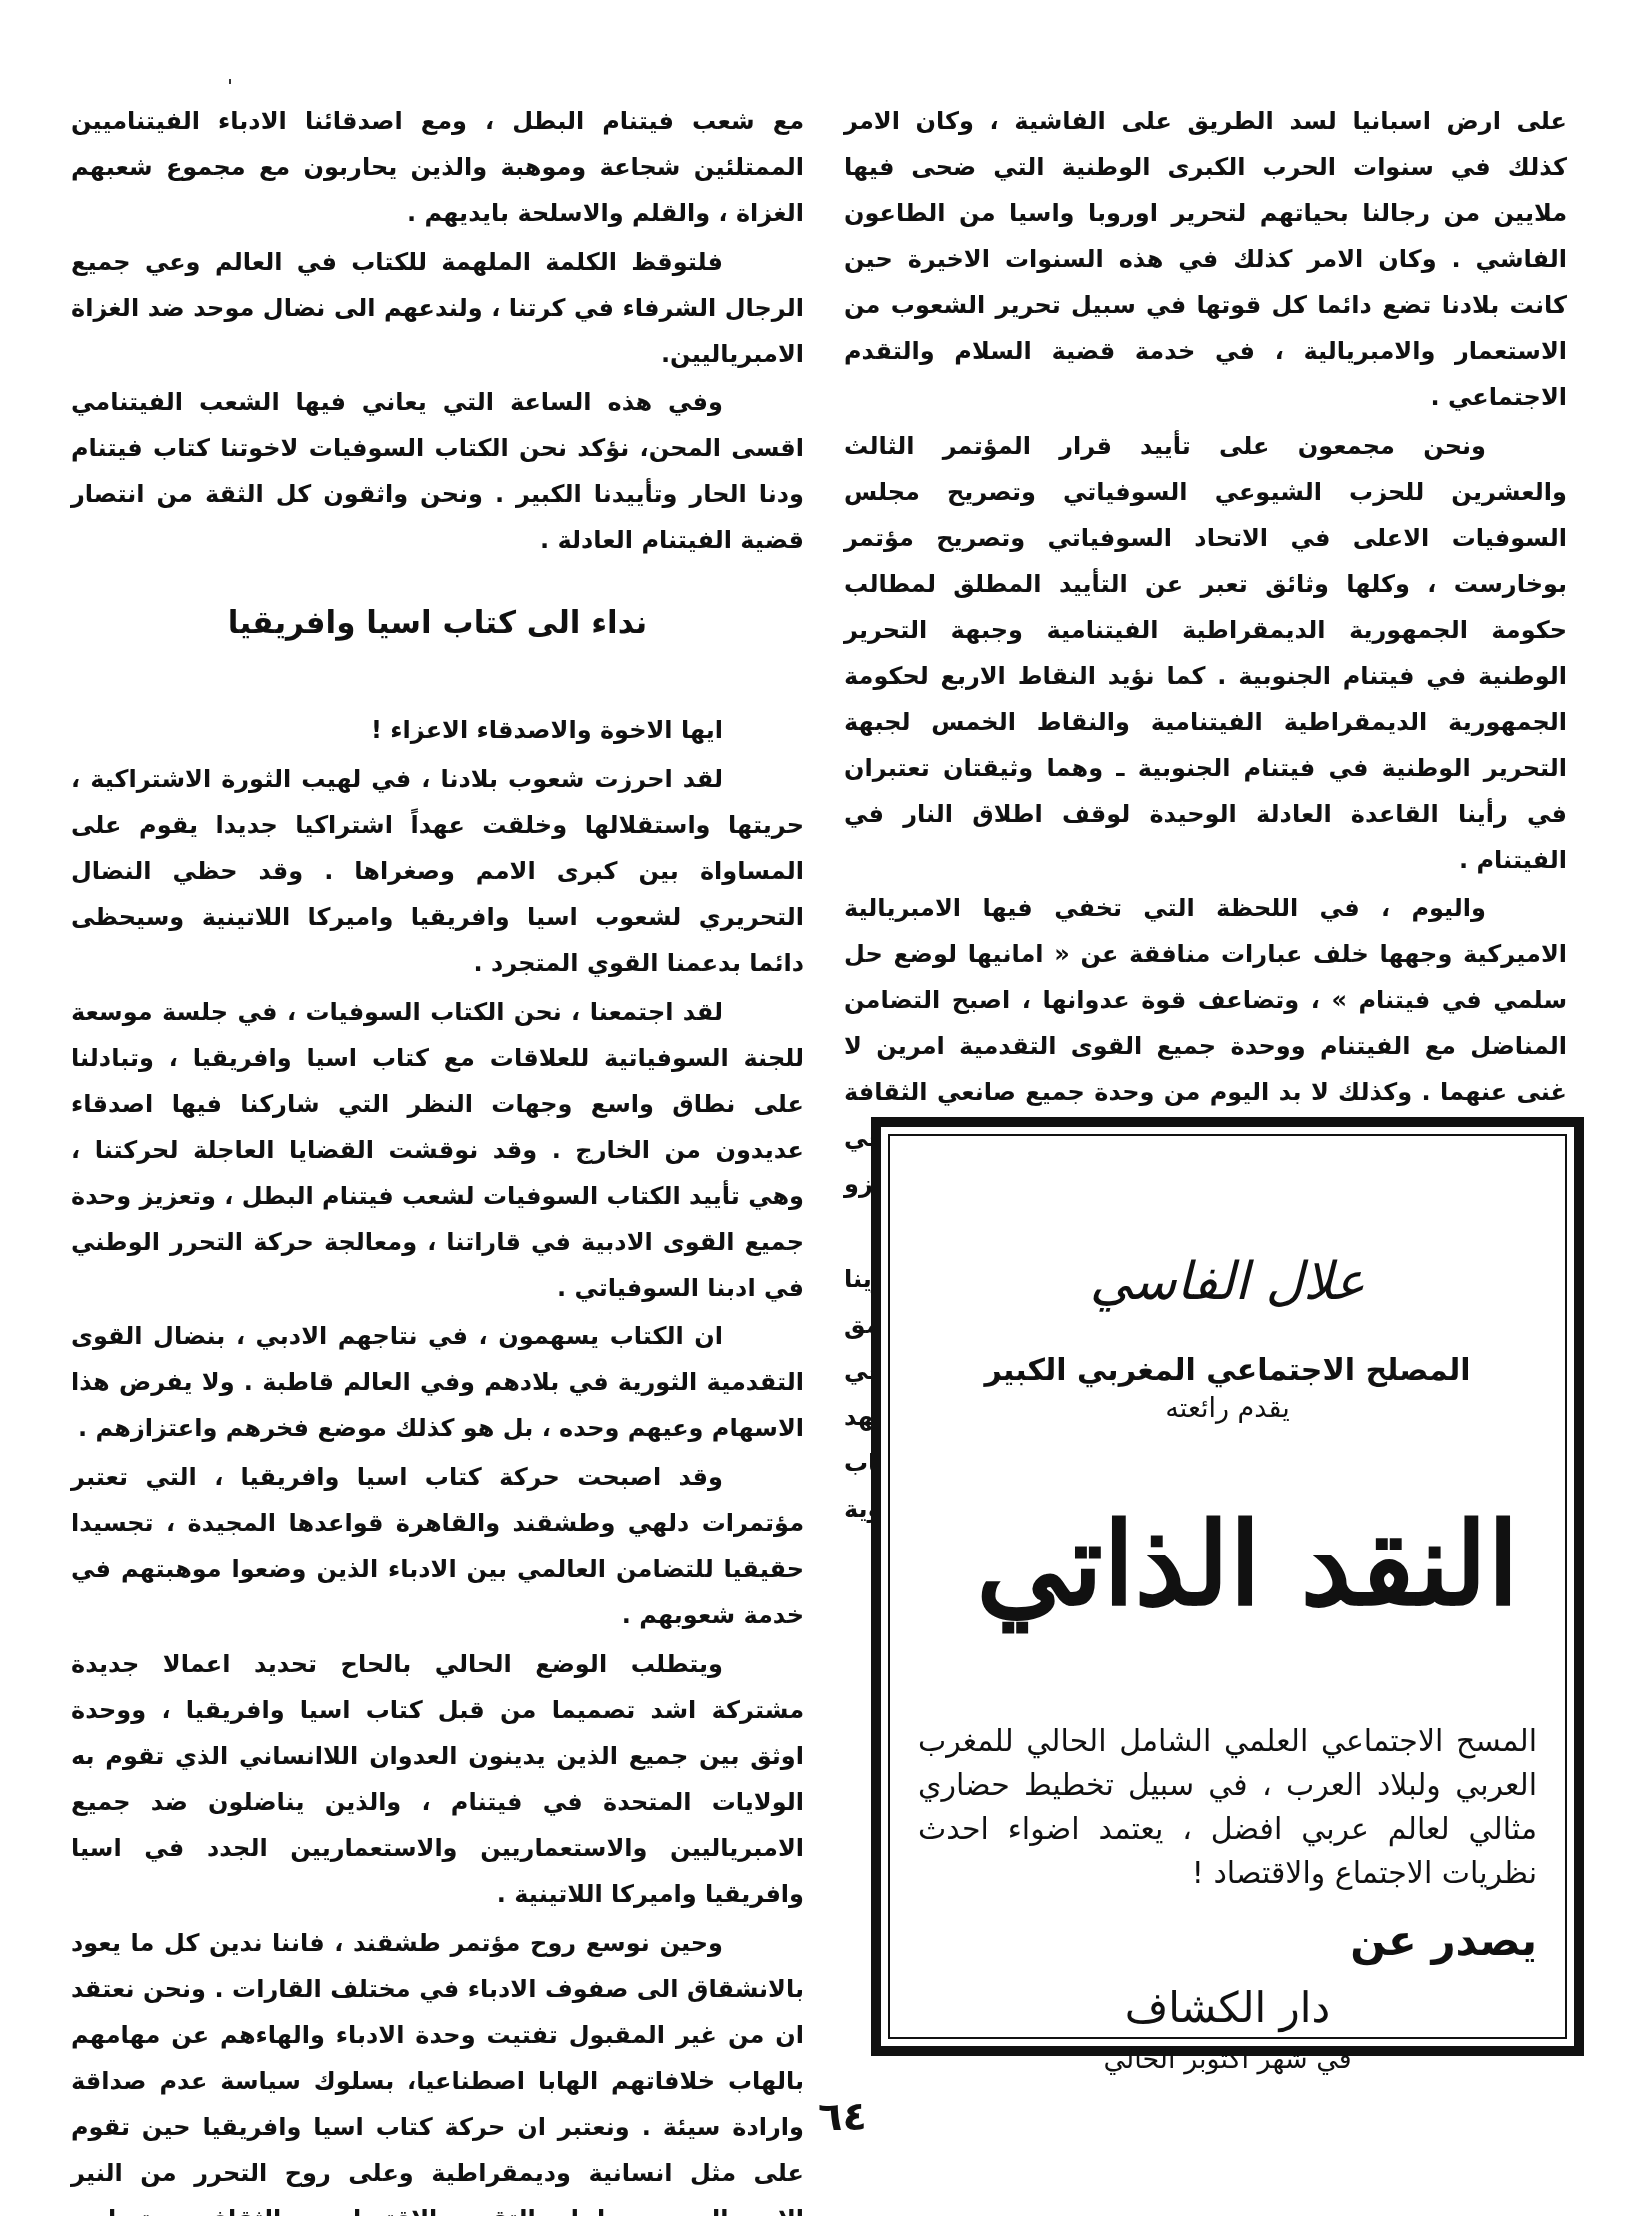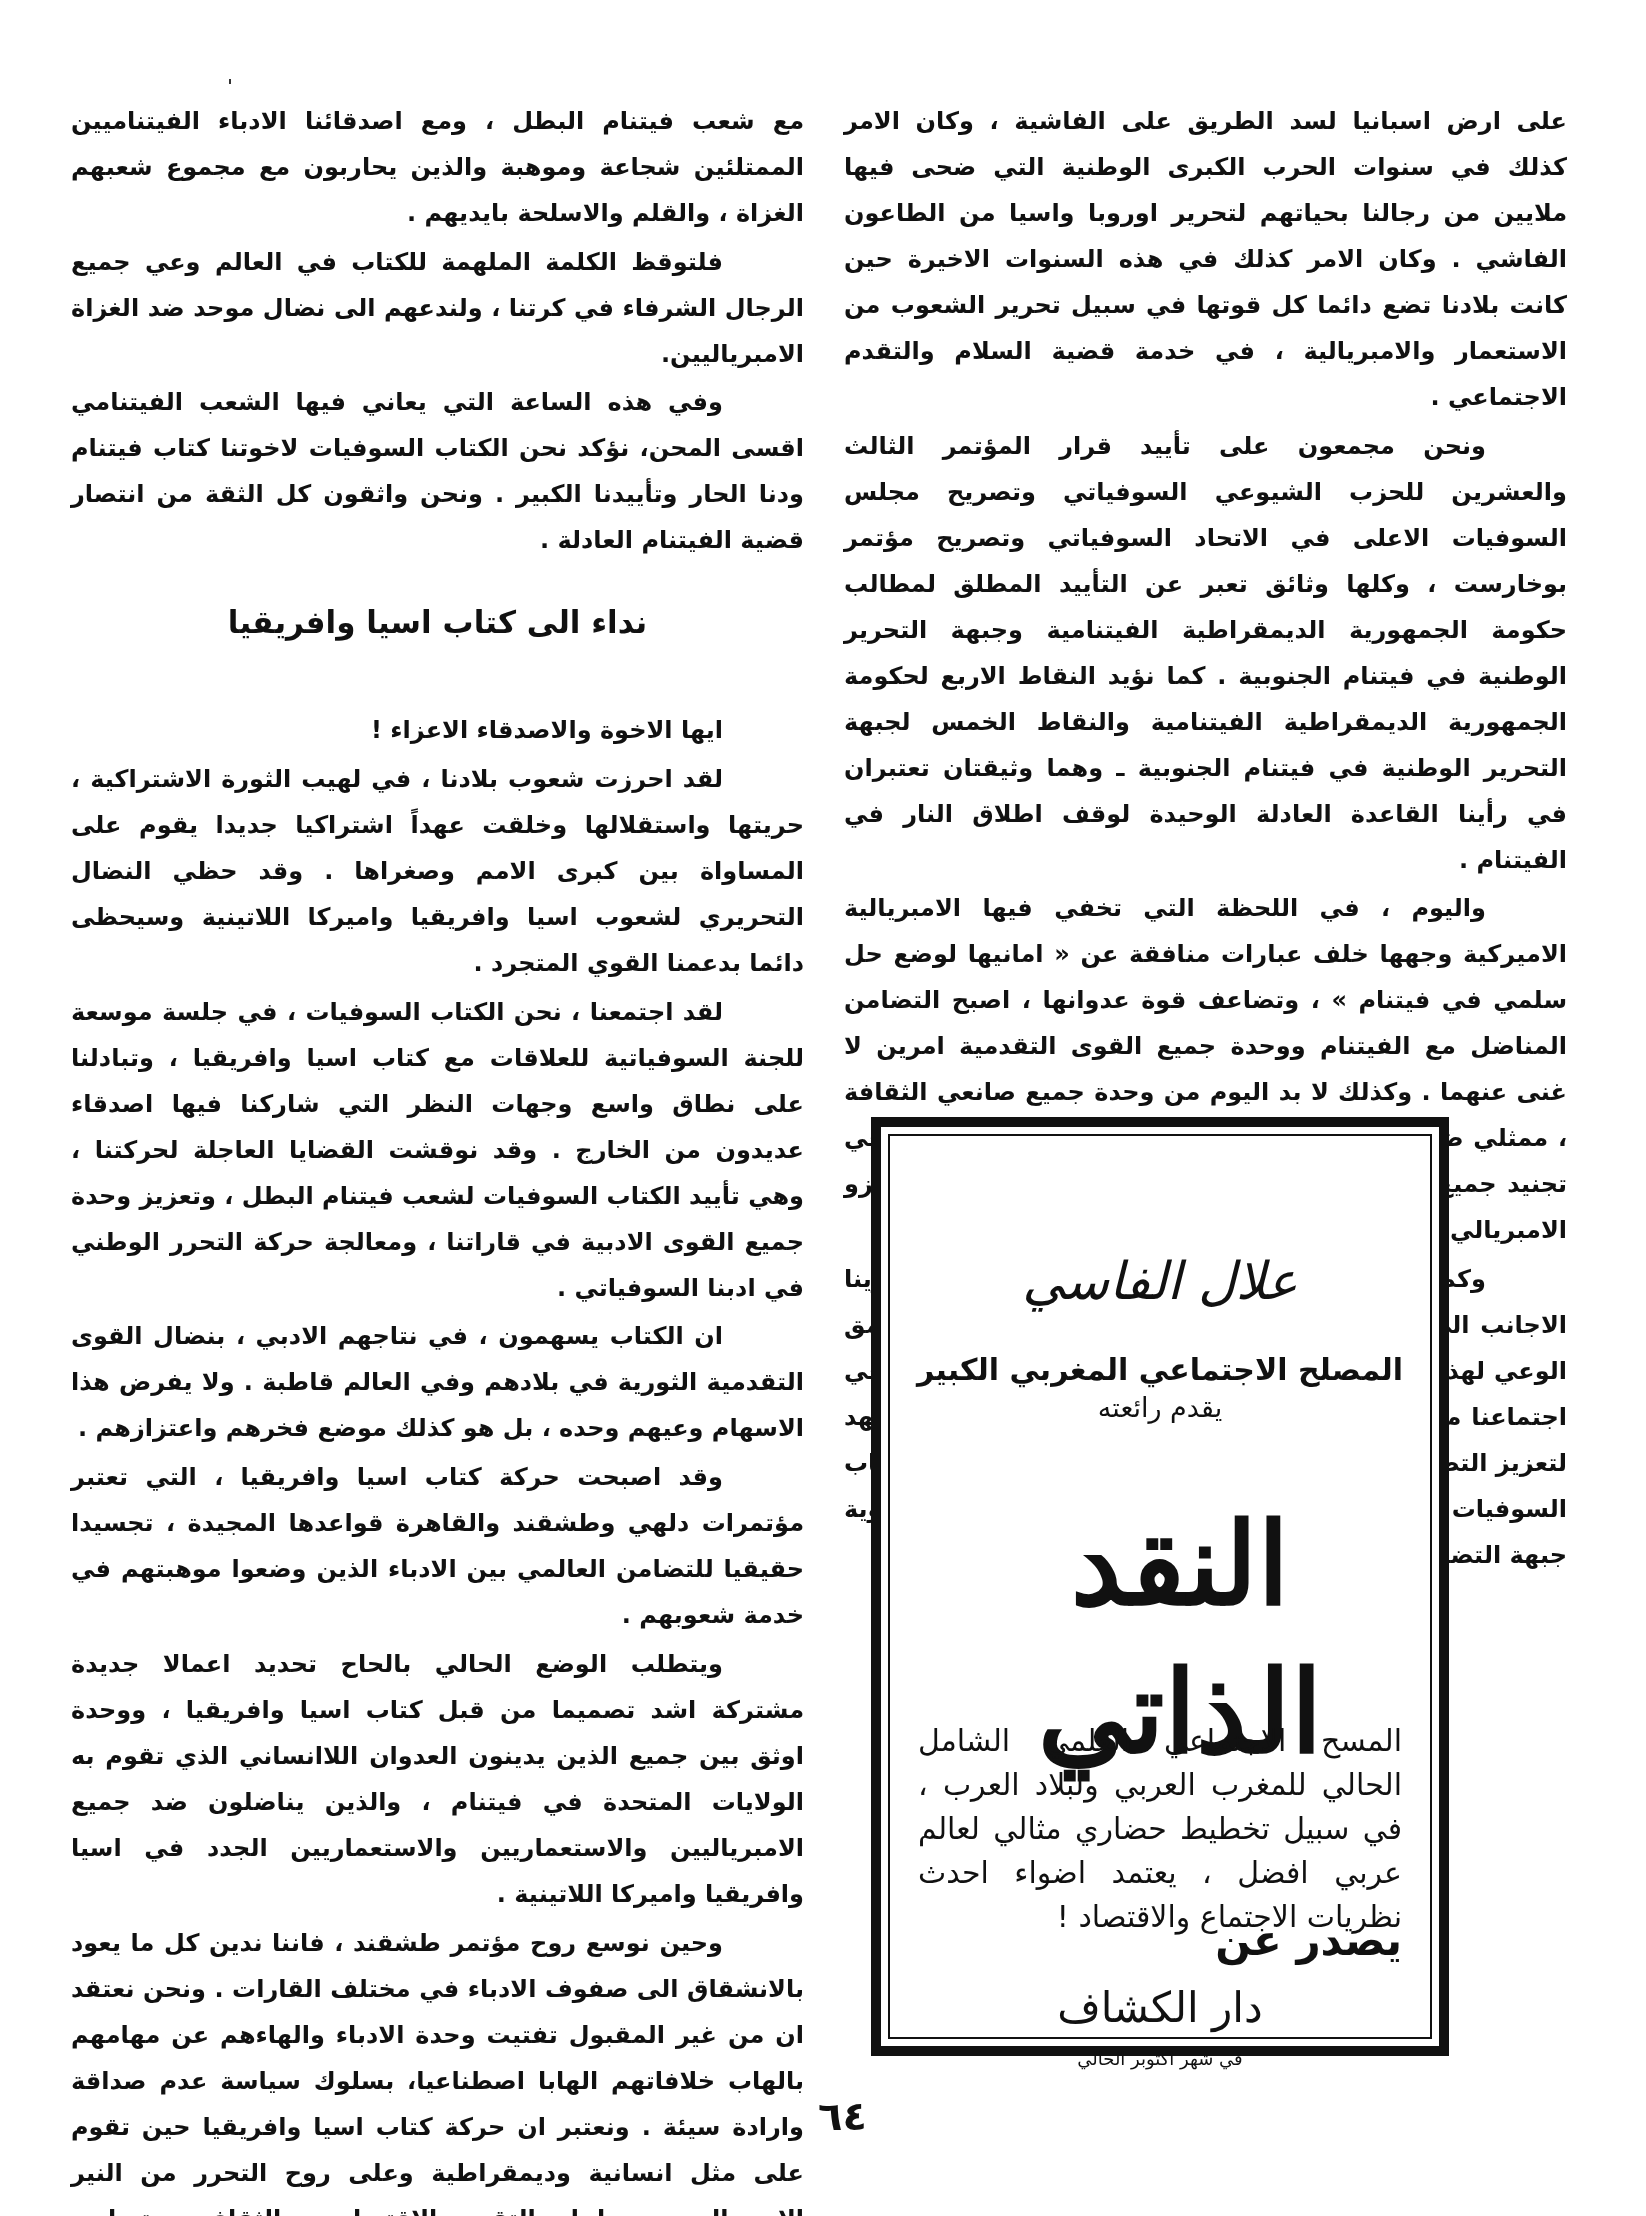--- a/index.html
+++ b/index.html
@@ -59,21 +59,21 @@
   }
   .greeting {
     text-indent: 81px;
   }
 
   
   .ad-box {
     position: absolute;
     left: 871px;
     top: 1117px;
-    width: 578px;
+    width: 713px;
     height: 939px;
     box-sizing: border-box;
     border: 10.8px solid #111111;
     outline: 2.7px solid #111111;
     outline-offset: -19px;
     direction: rtl;
     text-align: center;
     background:
       repeating-linear-gradient(90deg, transparent 0 20px, #ffffff 20px 23px) top / 100% 10.8px no-repeat,
       #ffffff;
@@ -151,21 +151,21 @@
     font-family: "DejaVu Serif", "Liberation Serif", serif;
     font-size: 42px;
     line-height: 74px;
     font-weight: normal;
   }
   .ad-date {
     position: absolute;
     top: 915px;
     left: 0;
     right: 0;
-    font-size: 18px;
+    font-size: 27px;
     line-height: 34px;
     font-weight: normal;
   }
   .page-number {
     position: absolute;
     left: 818px;
     top: 2093px;
     font-size: 40px;
     font-weight: bold;
     direction: rtl;

